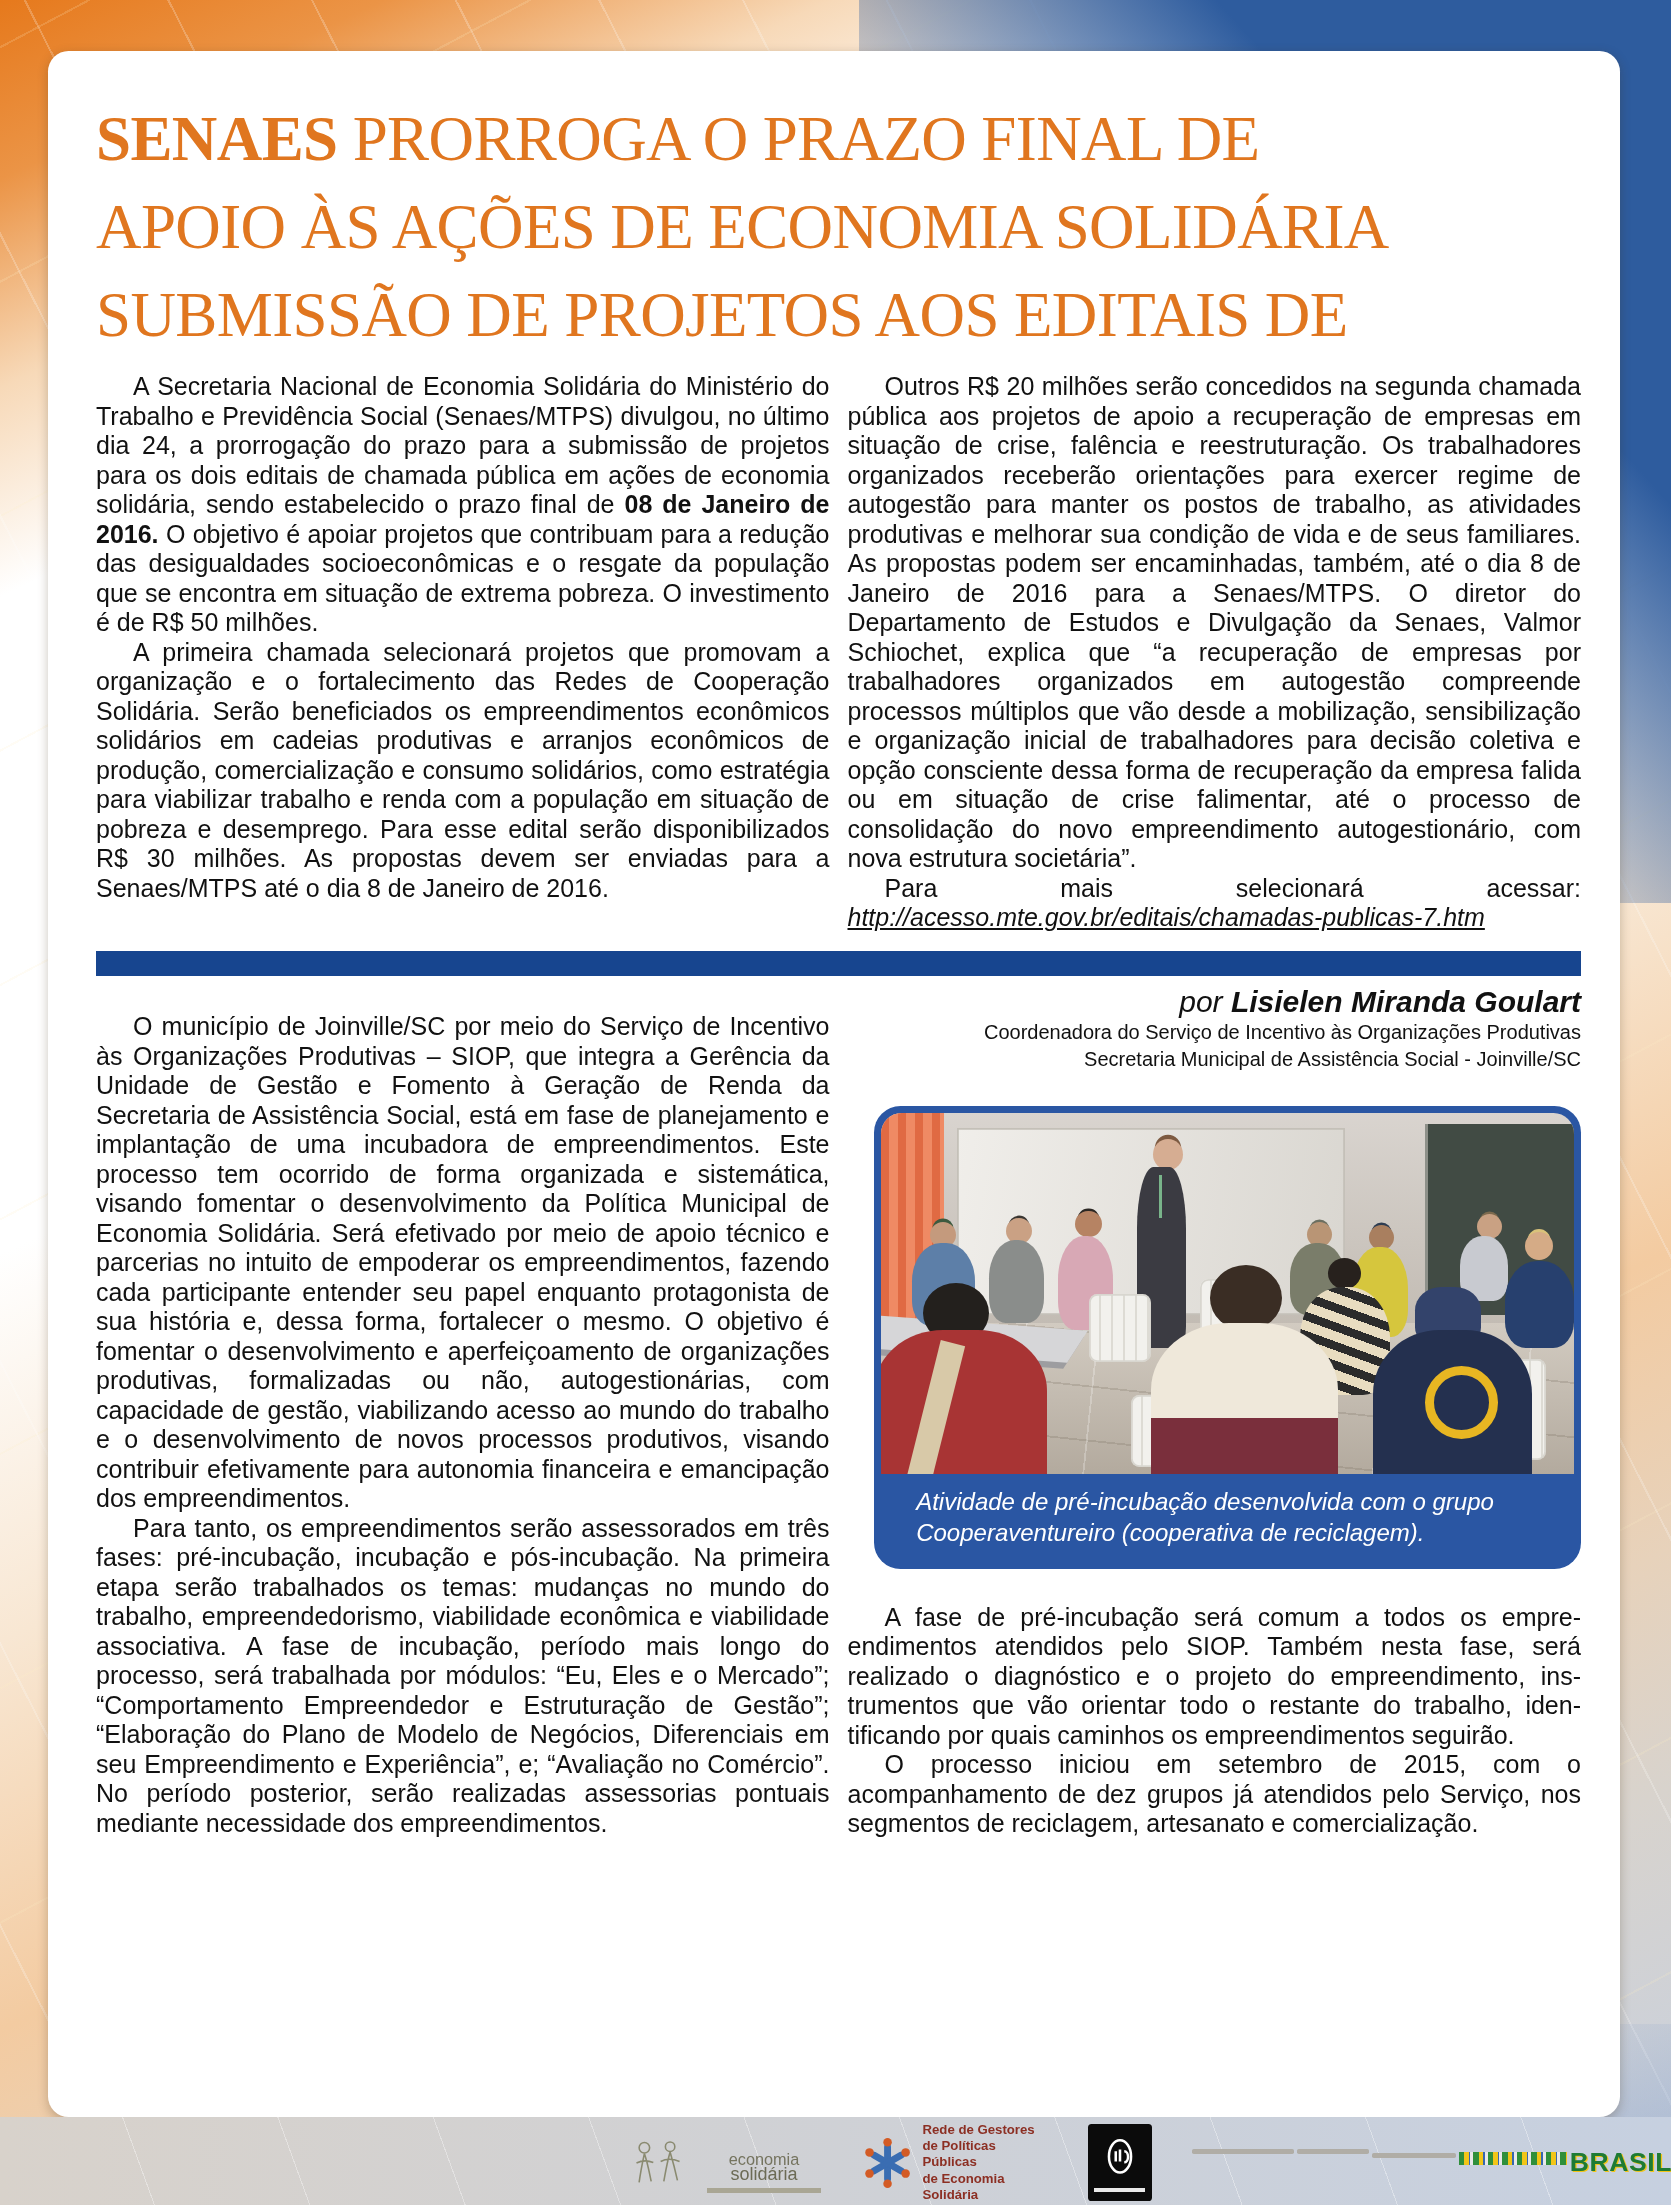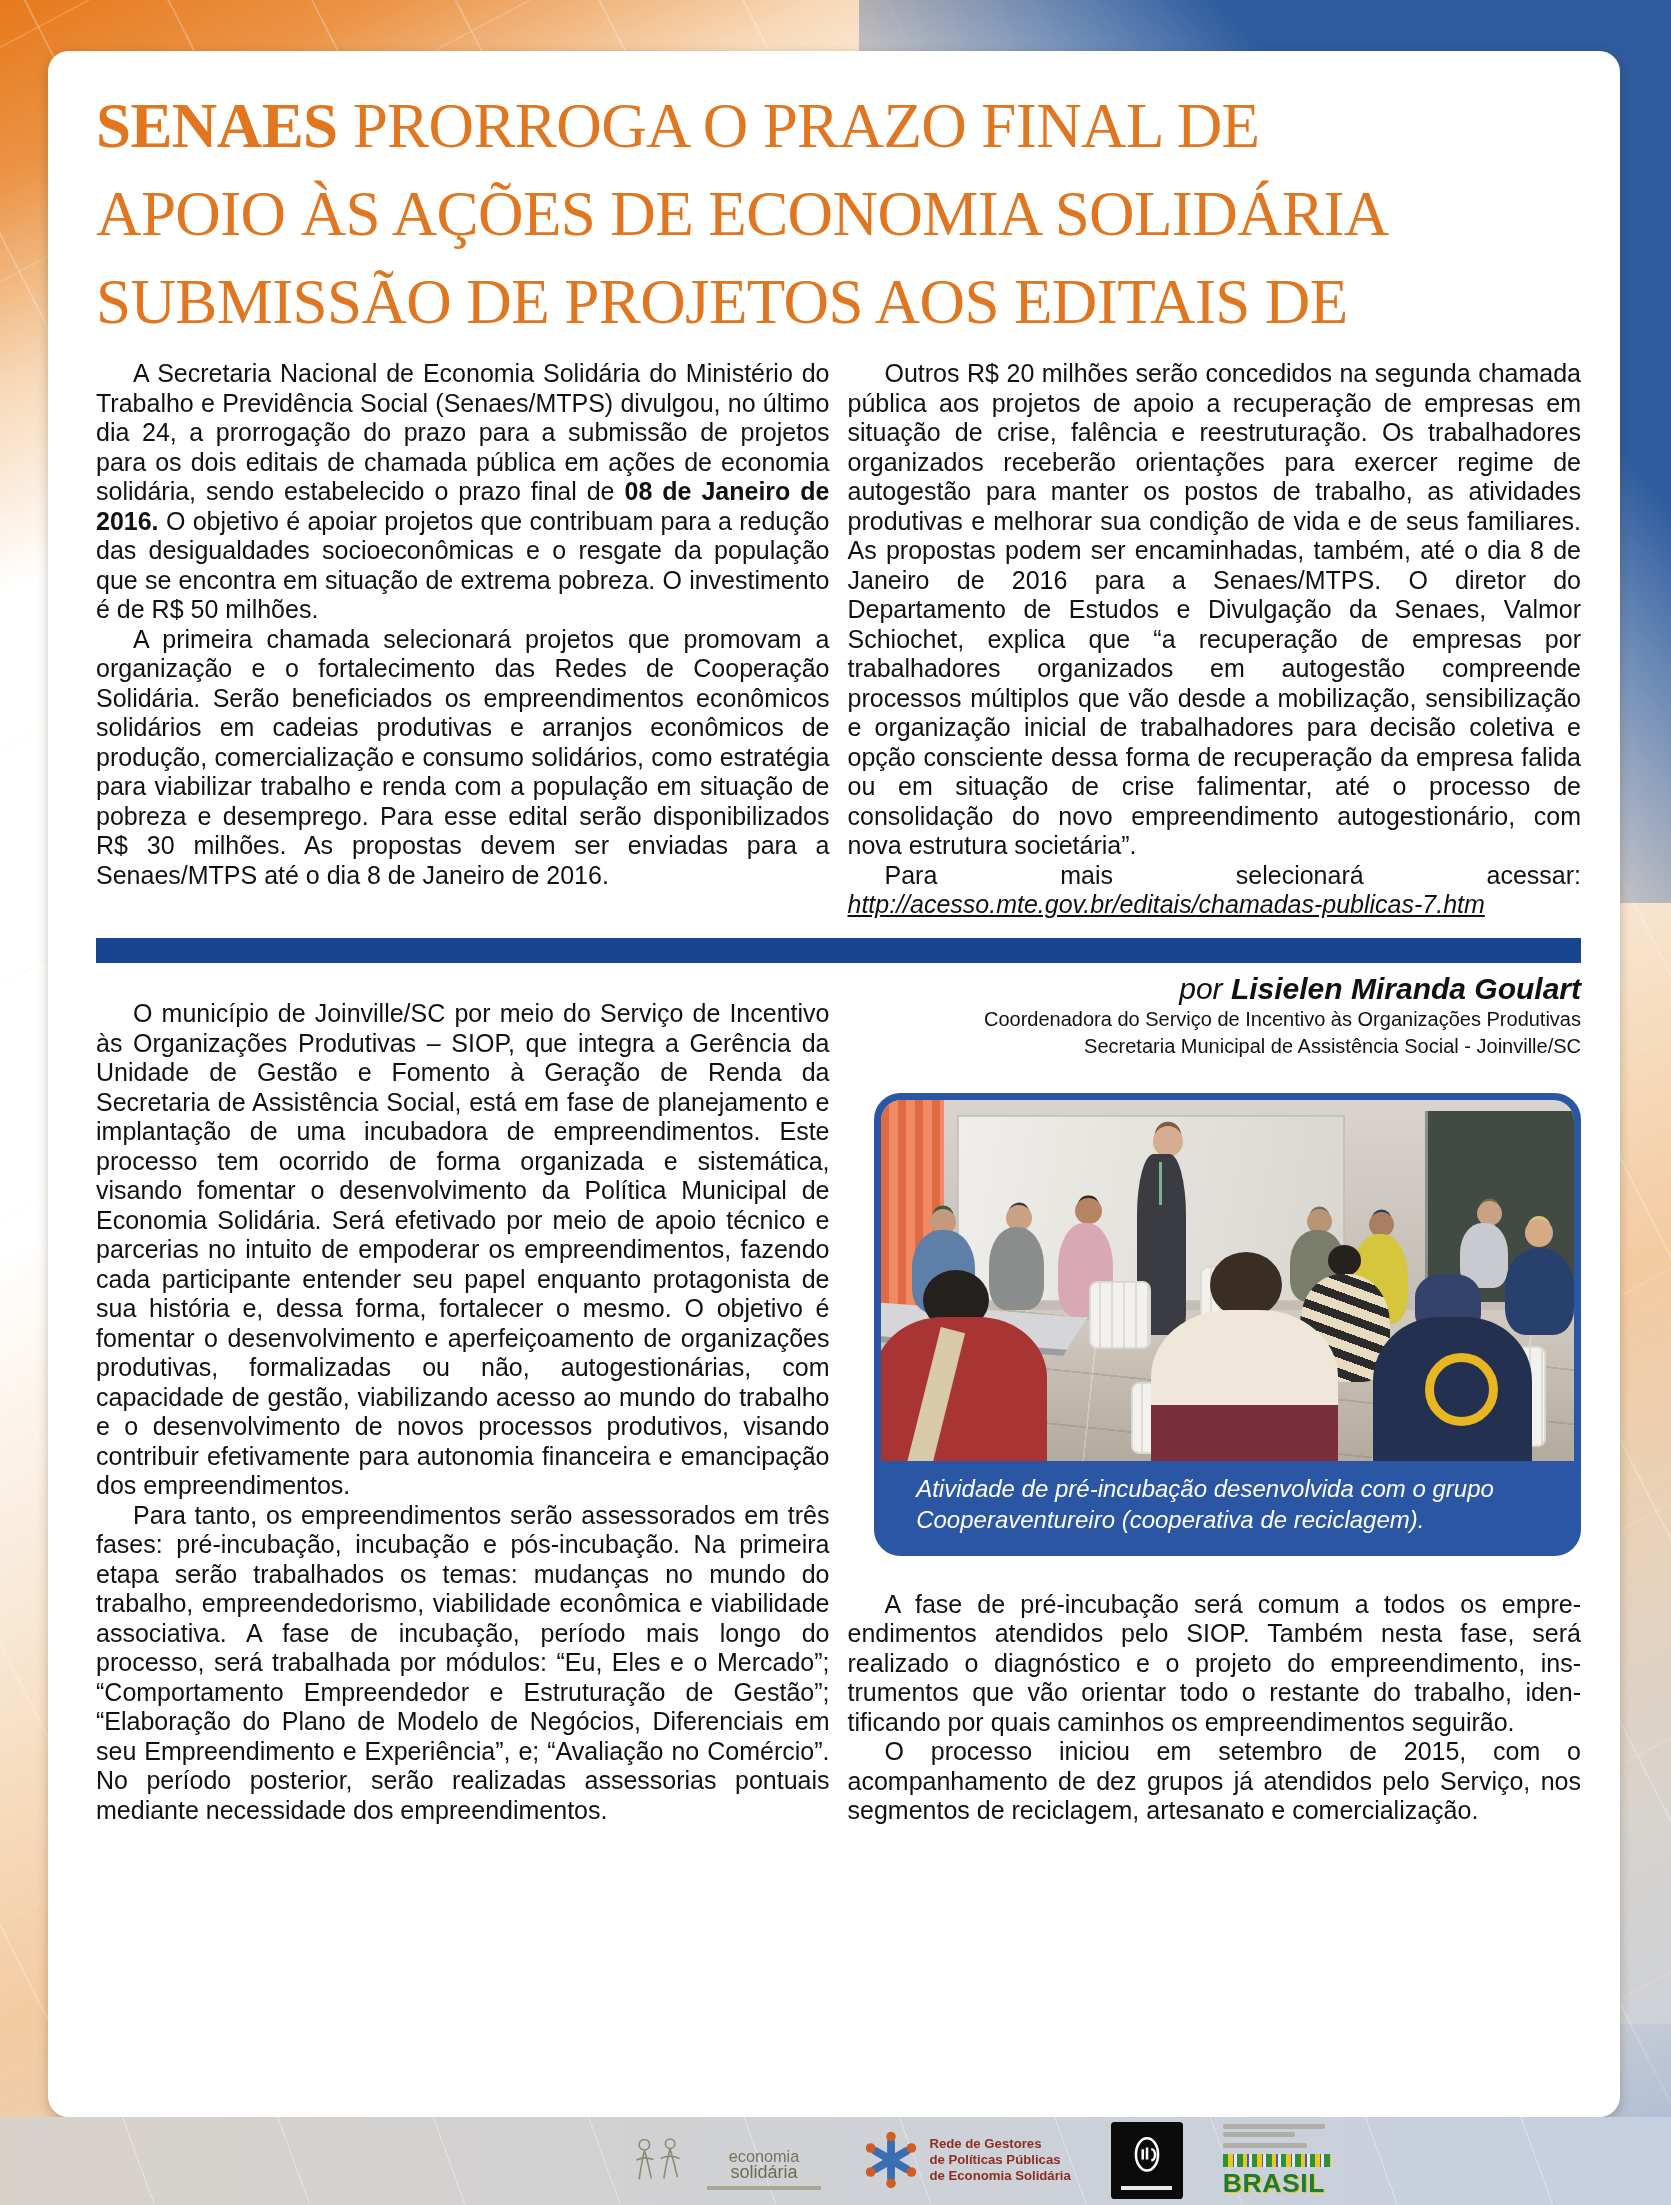--- a/index.html
+++ b/index.html
@@ -29,21 +29,21 @@
     position:absolute;bottom:0;right:0;width:662px;height:181px;
     background:linear-gradient(to top left, rgba(135,160,200,.55) 0%, rgba(135,160,200,0) 70%);
   }
   
   .card{
     position:absolute;left:48px;top:51px;width:1572px;height:2066px;
     background:#fff;border-radius:20.5px;
     box-shadow:0 3.6px 11px rgba(70,45,20,.28);
     box-sizing:border-box;
   }
-  .inner{position:absolute;left:48px;right:39px;top:0;}
+  .inner{position:absolute;left:48px;right:39px;top:13px;}
   
   .h1a{
     margin-top:31px;
     font-family:"Liberation Serif",serif;
     font-size:63px;line-height:88px;letter-spacing:-0.6px;
     color:var(--orange);white-space:nowrap;font-weight:400;
   }
   .h1a .b{font-weight:700;}
   .cols{display:flex;gap:18px;margin-top:13.2px;}
   .col{flex:1 1 0;min-width:0;}
@@ -108,21 +108,21 @@
   .logos{position:absolute;left:626px;top:4.8px;display:flex;align-items:center;gap:40px;}
   .eco{display:flex;align-items:flex-end;gap:18px;text-align:center;}
   .eco-txt .l1{font-size:16.3px;color:#75745f;}
   .eco-txt .l2{font-size:18px;color:#6c6b55;margin-top:-4.8px;}
   .eco-txt .tag{width:114px;height:4.2px;background:#a9a694;margin-top:3.6px;}
   .rede{display:flex;align-items:center;gap:8.4px;}
   .rede-txt div{font-size:13.2px;line-height:16.3px;font-weight:700;color:#8c2f23;}
   .blk{width:72px;height:77px;background:#0b0b0b;border-radius:3.6px;
     display:flex;flex-direction:column;align-items:center;justify-content:center;gap:3.6px;}
   .blk .bar{width:51px;height:4.2px;background:#e9e9e9;}
-  .gov{display:flex;flex-direction:column;align-items:flex-start;gap:3px;}
+  .gov{display:flex;flex-direction:row;align-items:flex-start;gap:3px;}
   .gov .minibar{height:4.8px;background:#b0ada6;border-radius:1.8px;}
   .stripes{width:108px;height:13.2px;margin-top:2.4px;
     background:repeating-linear-gradient(90deg,#2f8f3b 0 5.4px,#f2c518 5.4px 9.6px,#3567b1 9.6px 11.4px,#e8e8e8 11.4px 14.5px);}
   .brasil{font-size:26.5px;font-weight:700;color:#1e7b34;letter-spacing:0.6px;
     text-shadow:1.2px 1.2px 0 #f2c518;line-height:26.5px;}
 </style>
 </head>
 <body>
 
 <div class="bg-main"></div>

